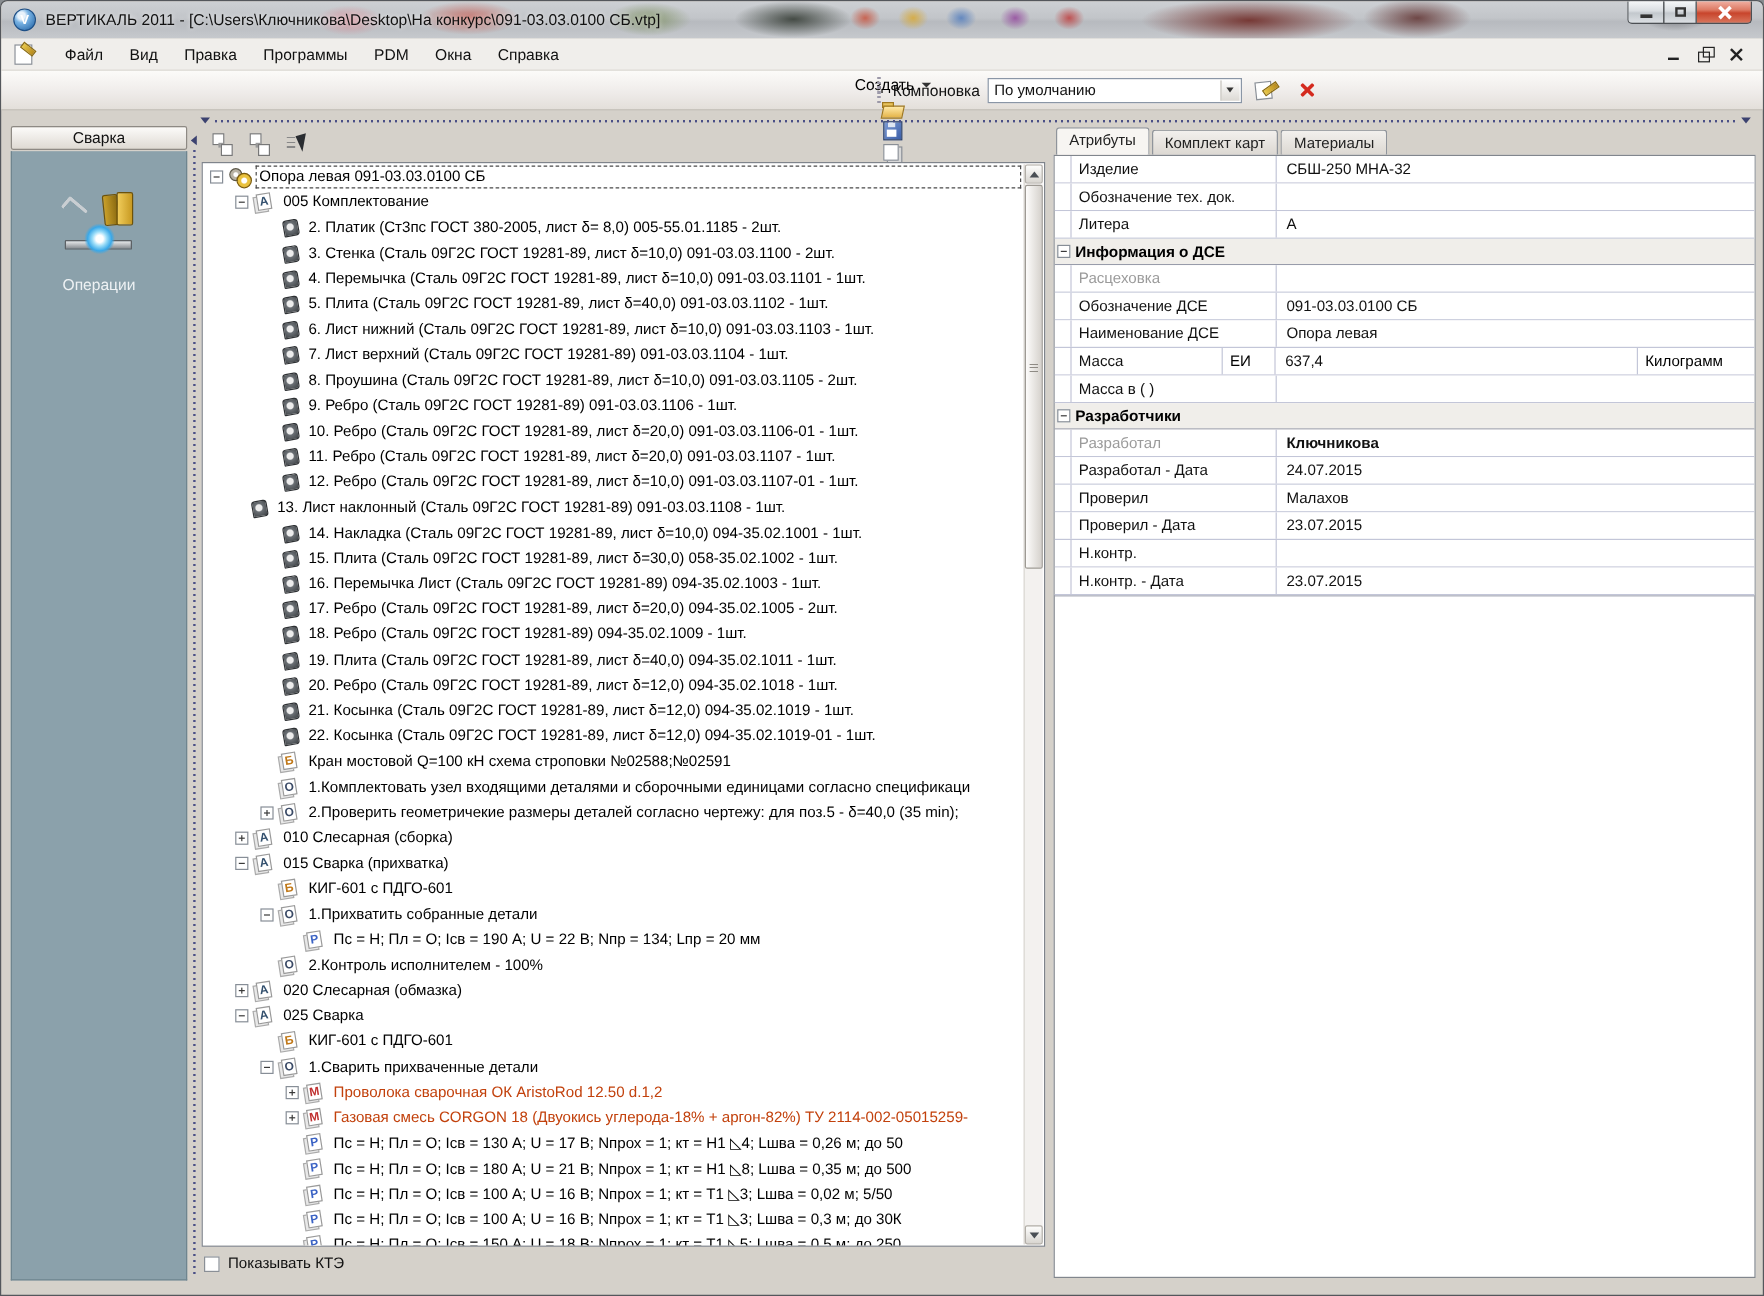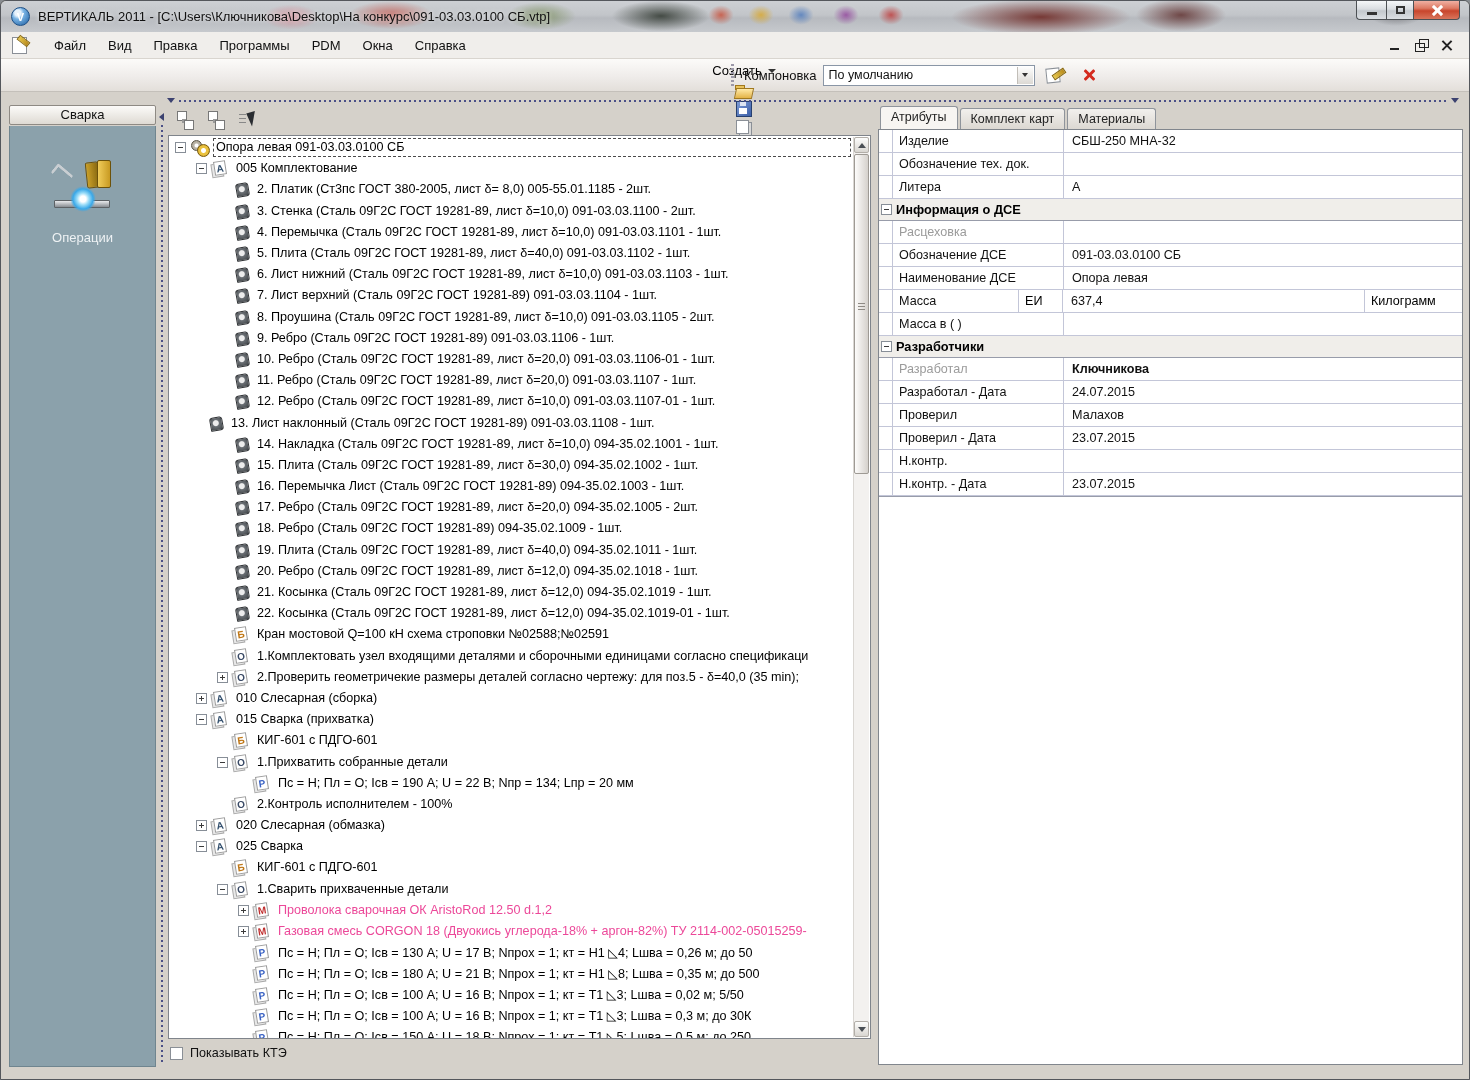--- a/index.html
+++ b/index.html
@@ -230,21 +230,21 @@
   .lA { color:#33506e; } .lB { color:#c07818; } .lO { color:#3a4a66; } .lP { color:#3a62c4; } .lM { color:#c03030; }
   .ticon-det::before { content:""; position:absolute; left:3px; top:2px; width:11px; height:12px;
     background:radial-gradient(circle at 45% 42%, #ececec 0 2.5px, #6a6f74 3.5px, #3c4043 100%);
     border:1px solid #2e3134; border-radius:3px 3px 3px 1px; transform:rotate(-10deg); }
   .ticon-gears::before { content:""; position:absolute; left:0; top:1px; width:9px; height:9px; border-radius:50%;
     background:radial-gradient(circle,#fff 0 1.5px, #b8b2a4 2.5px 60%, #77715f); border:1px solid #5c5748; }
   .ticon-gears::after { content:""; position:absolute; left:6px; top:5px; width:11px; height:11px; border-radius:50%;
     background:radial-gradient(circle,#fff 0 2px, #eac23e 3px 60%, #a87c12); border:1px solid #7c5c0c; }
   .tlabel { padding:1px 4px 2px 2px; }
   .tlabel.sel { flex:1; border:1px dashed #4a4a4a; margin-right:2px; }
-  .tlabel.mat { color:#ec4899; }
+  .tlabel.mat { color:#c2410c; }
 
   
   .vscroll { position:absolute; top:1px; right:1px; bottom:1px; width:16px;
     background:#f3f1ef; border-left:1px solid #dad7d3; }
   .sbtn { position:absolute; left:0; width:15px; height:16px;
     background:linear-gradient(180deg,#fdfdfc,#d9d6d1); border:1px solid #b2aea8; border-radius:2px;
     display:flex; align-items:center; justify-content:center; }
   .sbtn.up { top:0; } .sbtn.down { bottom:0; }
   .sbtn.up::before { content:""; width:0; height:0; border-left:4px solid transparent; border-right:4px solid transparent; border-bottom:5px solid #4a4f55; }
   .sbtn.down::before { content:""; width:0; height:0; border-left:4px solid transparent; border-right:4px solid transparent; border-top:5px solid #4a4f55; }
@@ -515,21 +515,21 @@
               <span class="tlabel">13. Лист наклонный  (Сталь 09Г2С ГОСТ 19281-89) 091-03.03.1108 - 1шт.</span>
             </div>
             <div class="trow" style="padding-left: 47px;">
               <span class="exp none"></span>
               <span class="ticon ticon-det"></span>
               <span class="tlabel">14. Накладка (Сталь 09Г2С ГОСТ 19281-89, лист δ=10,0) 094-35.02.1001 - 1шт.</span>
             </div>
             <div class="trow" style="padding-left: 47px;">
               <span class="exp none"></span>
               <span class="ticon ticon-det"></span>
-              <span class="tlabel">15. Плита (Сталь 09Г2С ГОСТ 19281-89, лист δ=30,0) 094-35.02.1002 - 1шт.</span>
+              <span class="tlabel">15. Плита (Сталь 09Г2С ГОСТ 19281-89, лист δ=30,0) 058-35.02.1002 - 1шт.</span>
             </div>
             <div class="trow" style="padding-left: 47px;">
               <span class="exp none"></span>
               <span class="ticon ticon-det"></span>
               <span class="tlabel">16. Перемычка Лист  (Сталь 09Г2С ГОСТ 19281-89) 094-35.02.1003 - 1шт.</span>
             </div>
             <div class="trow" style="padding-left: 47px;">
               <span class="exp none"></span>
               <span class="ticon ticon-det"></span>
               <span class="tlabel">17. Ребро (Сталь 09Г2С ГОСТ 19281-89, лист δ=20,0) 094-35.02.1005 - 2шт.</span>

